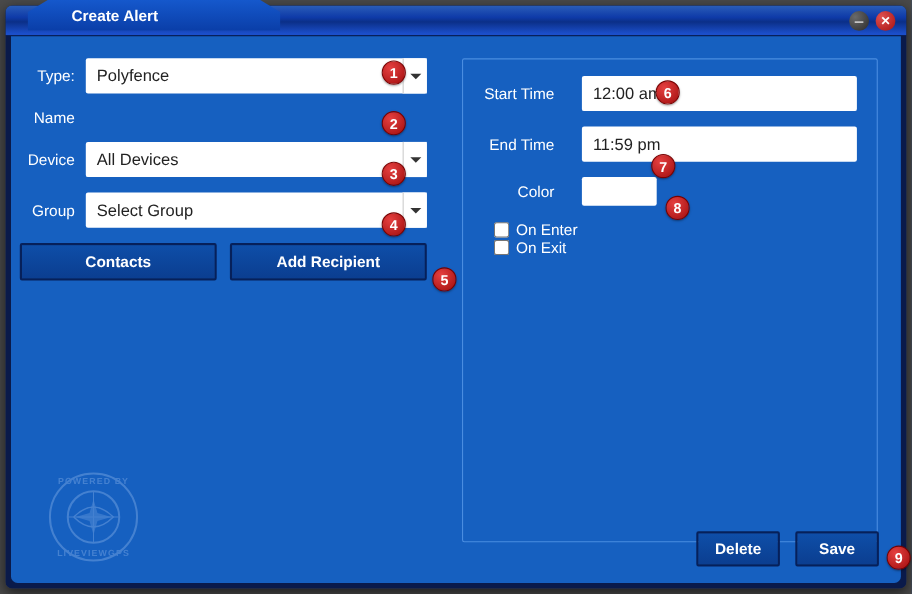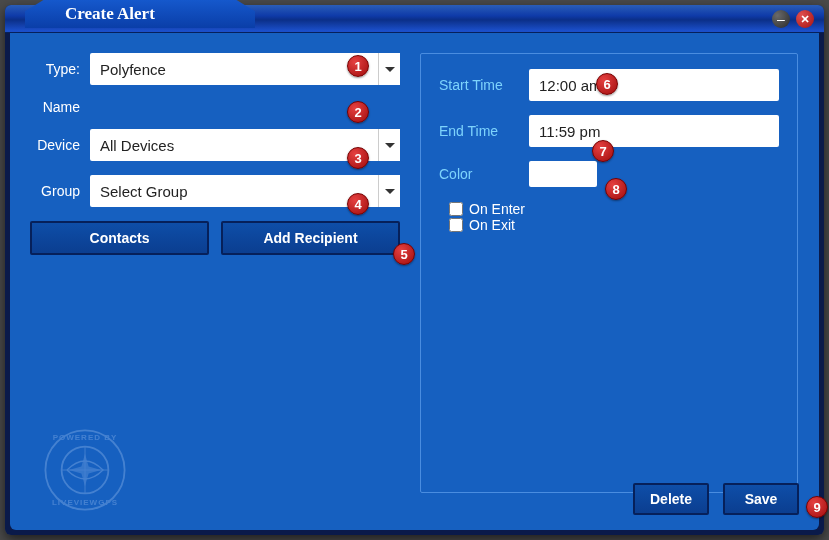--- a/index.html
+++ b/index.html
@@ -19,32 +19,32 @@
     position: relative;
   }
   .tab {
     position: absolute; left: 20px; top: 0; height: 28px; width: 230px;
     background: linear-gradient(#1558cc, #0a3ea8);
     clip-path: polygon(0 40%, 8% 0, 92% 0, 100% 40%, 100% 100%, 0 100%);
     display: flex; align-items: center; padding-left: 40px;
     transform: translateY(-5px);
     border-radius: 10px 10px 0 0;
   }
-  .tab-title { color: #fff; font-size: 17px; font-weight: bold; font-family: Liberation Serif, serif; }
+  .tab-title { color: #fff; font-size: 14px; font-weight: bold; }
   .winbtns { position: absolute; right: 10px; top: 5px; display: flex; gap: 6px; }
   .winbtn { width: 18px; height: 18px; border-radius: 50%; display:flex; align-items:center; justify-content:center; cursor:pointer; }
   .min { background: radial-gradient(circle at 30% 30%, #6a6a6a, #2a2a2a); color:#fff; font-size:14px; }
   .close { background: radial-gradient(circle at 30% 30%, #e05050, #a61111); color:#fff; font-size:11px; font-weight:bold;}
   .body {
     position: absolute; left: 5px; top: 28px; right: 5px; bottom: 5px;
     background: #1660c0;
     border-radius: 0 0 6px 6px;
     padding: 20px;
   }
-  .left-col { position: absolute; left: 20px; top: 20px; width: 370px; }
+  .left-col { position: absolute; left: 8px; top: 20px; width: 370px; }
   .field-row { display: flex; align-items: center; margin-bottom: 14px; }
   .field-row .lab { width: 60px; text-align: right; color: #fff; font-size: 14px; padding-right: 10px; }
   .field-row .control { flex: 1; position: relative; }
   .text-input, .select {
     width: 100%; height: 32px; background: #fff; border: none; border-radius: 2px;
     font-size: 15px; padding: 0 10px; color: #222;
   }
   .select { padding-right: 12px; position: relative; display:flex; align-items:center; }
   .select-wrap { position: relative; }
   .select-arrow {
@@ -59,21 +59,21 @@
     flex:1; height: 34px; background: linear-gradient(#0e4ea8,#0b3e90);
     border: 2px solid #06205a; color:#fff; font-size:14px; font-weight:bold;
     display:flex; align-items:center; justify-content:center; cursor:pointer;
     border-radius: 2px;
   }
   .right-panel {
     position: absolute; left: 410px; top: 20px; width: 378px; height: 440px;
     border: 1px solid #4a8de0; border-radius: 2px; padding: 15px 18px;
   }
   .r-row { display:flex; align-items:center; margin-bottom:14px; }
-  .r-row .lab { width: 90px; text-align: left; color:#7dd3fc; font-size:14px; padding-right:10px; }
+  .r-row .lab { width: 90px; text-align: right; color:#ffffff; font-size:14px; padding-right:25px; }
   .r-row .control { flex:1; position:relative; }
   .color-input { width: 68px; height:26px; background:#fff; border:none; border-radius:2px; }
   .check-row { display:flex; margin-top:6px; padding-left:10px;flex-direction:column; }
   .check-item { display:flex; align-items:center; gap:6px; color:#fff; font-size:14px; }
   .check-item input { width:14px; height:14px; }
   .bottom-btns { position:absolute; right:20px; bottom:15px; display:flex; gap:14px;margin-top:36px; }
   .bottom-btns .btn-blue { flex:none; width:76px; height:32px; font-size:14px; }
   .badge {
     position:absolute; width:22px; height:22px; border-radius:50%;
     background: radial-gradient(circle at 35% 30%, #e54040, #a10d0d);

